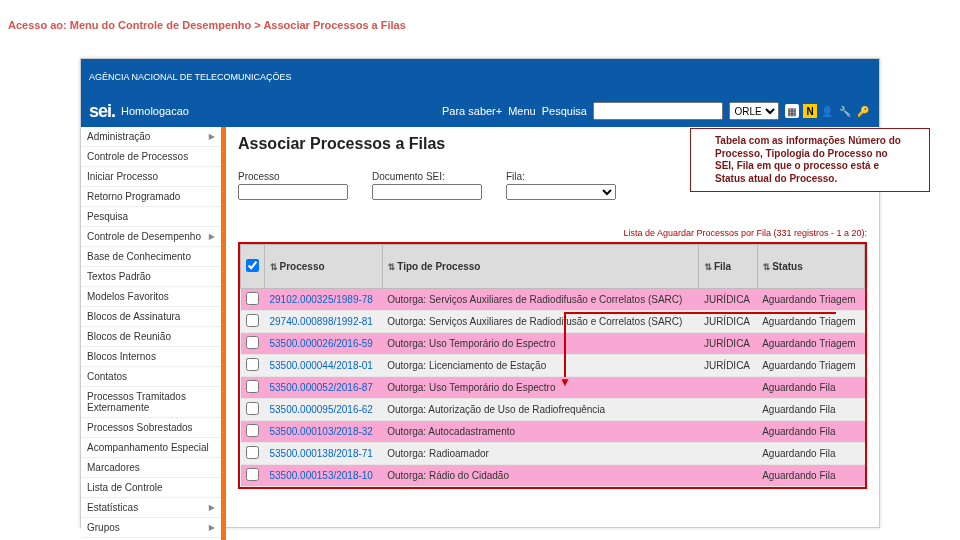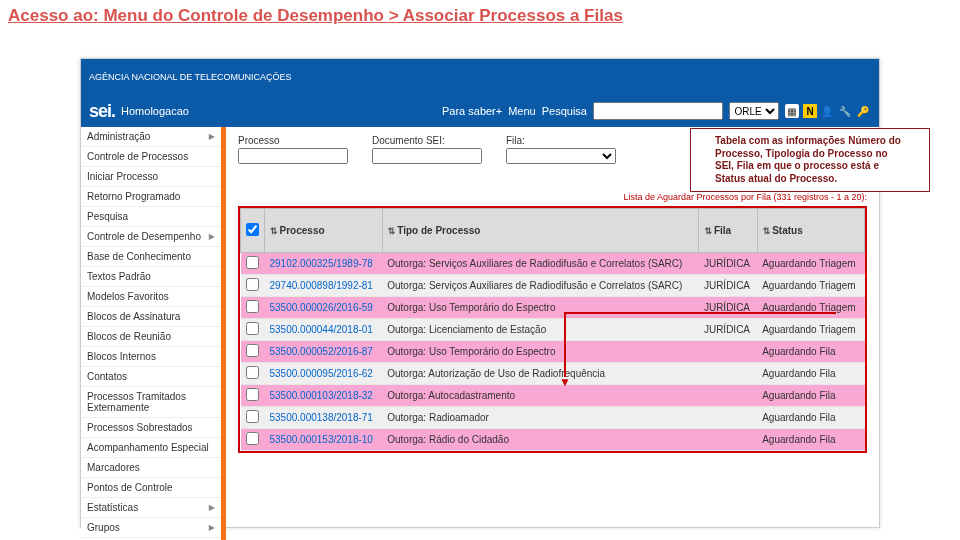--- a/index.html
+++ b/index.html
@@ -1,18 +1,18 @@
 <!DOCTYPE html>
 <html><head>
 <meta charset="utf-8">
 <style>
   * { box-sizing: border-box; margin: 0; padding: 0; }
   body { font-family: Arial, sans-serif; font-size: 11px; background: #fff; color: #333; }
   .slide { width: 960px; height: 540px; position: relative; overflow: hidden; }
-  .breadcrumb { color: #d9534f; font-size: 17px; padding: 6px 8px; font-weight: bold; text-decoration: underline; }
+  .breadcrumb { color: #d9534f; font-size: 11px; padding: 19px 8px; font-weight: bold; }
   .app-window { position: absolute; left: 80px; top: 58px; width: 800px; height: 470px; border: 1px solid #ccc; background: #fff; box-shadow: 0 0 4px rgba(0,0,0,0.15); }
   .header-bar { background: #0a5aa8; color: #fff; font-size: 9px; padding: 13px 8px; }
   .nav-bar { background: #0a5aa8; color: #fff; display: flex; align-items: center; padding: 4px 8px; height: 32px; }
   .logo { font-size: 18px; font-weight: bold; letter-spacing: -1px; }
   .logo .dot { color: #fff; }
   .env { font-size: 11px; margin-left: 6px; }
   .nav-right { margin-left: auto; display: flex; align-items: center; gap: 6px; font-size: 11px; }
   .nav-right input { height: 18px; width: 130px; font-size: 11px; padding: 0 3px; }
   .nav-right select { height: 18px; font-size: 10px; text-align: center; }
   .nav-icons { display: flex; gap: 4px; }
@@ -122,36 +122,37 @@
           <div class="sidebar-item">
             <span>Processos Sobrestados</span>
           </div>
           <div class="sidebar-item">
             <span>Acompanhamento Especial</span>
           </div>
           <div class="sidebar-item">
             <span>Marcadores</span>
           </div>
           <div class="sidebar-item">
-            <span>Pontos de Controle</span>
+            <span>Lista de Controle</span>
           </div>
           <div class="sidebar-item">
             <span>Estatísticas</span>
             <span class="arrow">▶</span>
           </div>
           <div class="sidebar-item">
             <span>Grupos</span>
             <span class="arrow">▶</span>
           </div>
           <div class="sidebar-item">
             <span>Inspeção Administrativa</span>
           </div>
         </div>
 
       <div class="main">
+        <div class="page-title">Associar Processos a Filas</div>
 
         <div class="action-btns">
           <button>Pesquisar</button>
           <button>Fechar</button>
         </div>
 
         <div class="filter-row">
           <div class="field">
             <label>Processo</label>
             <input type="text" style="">

